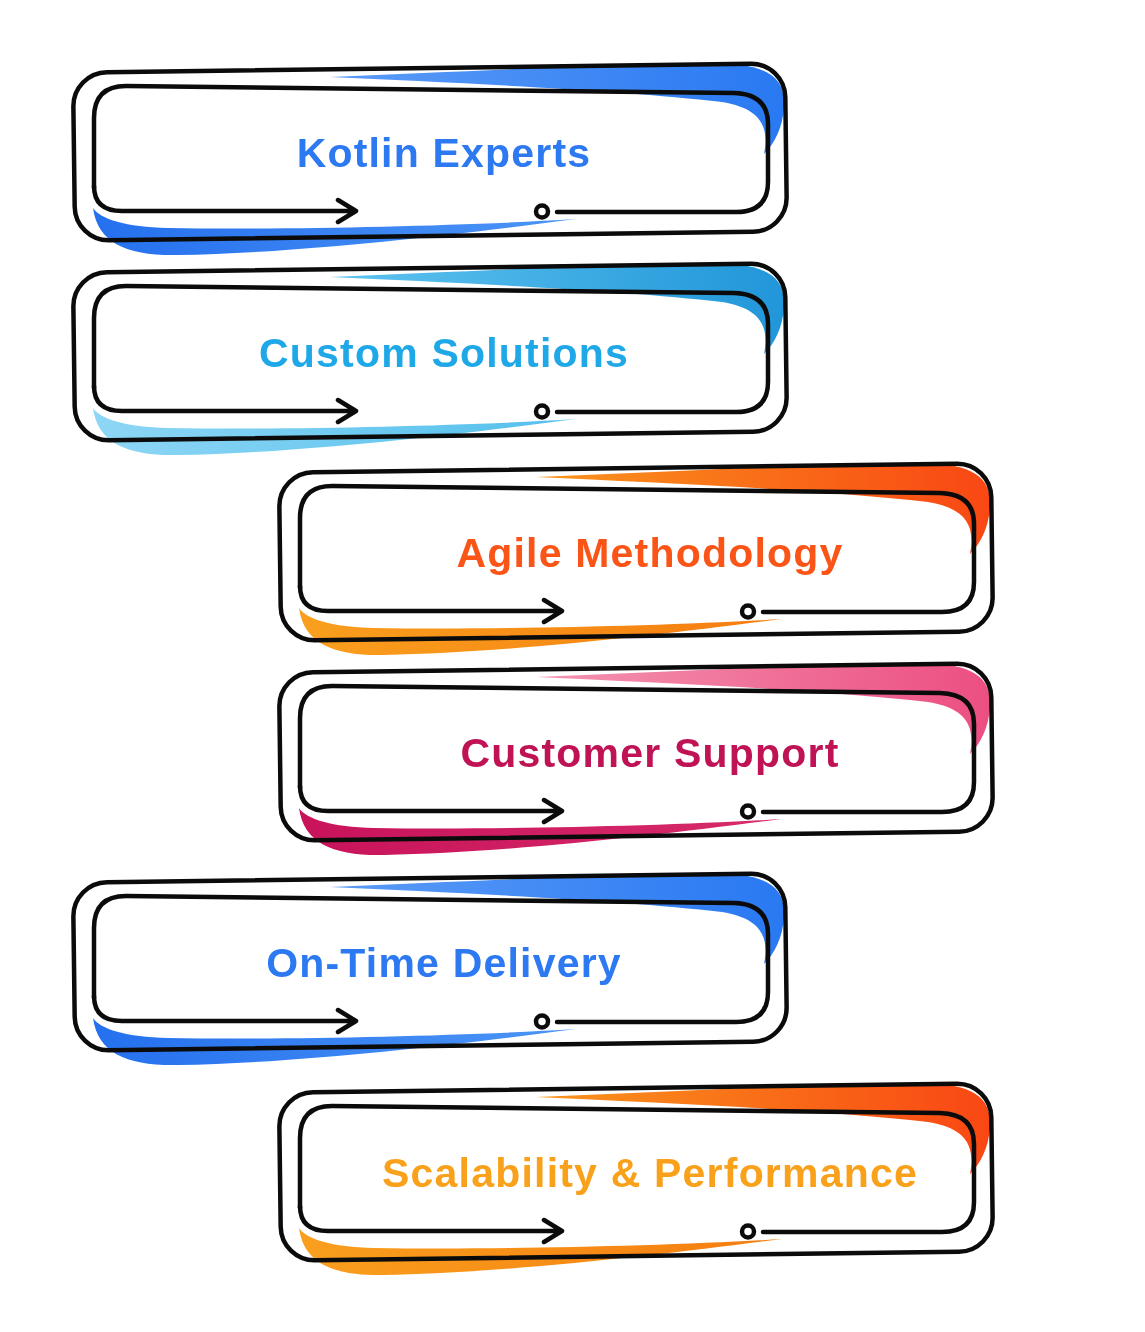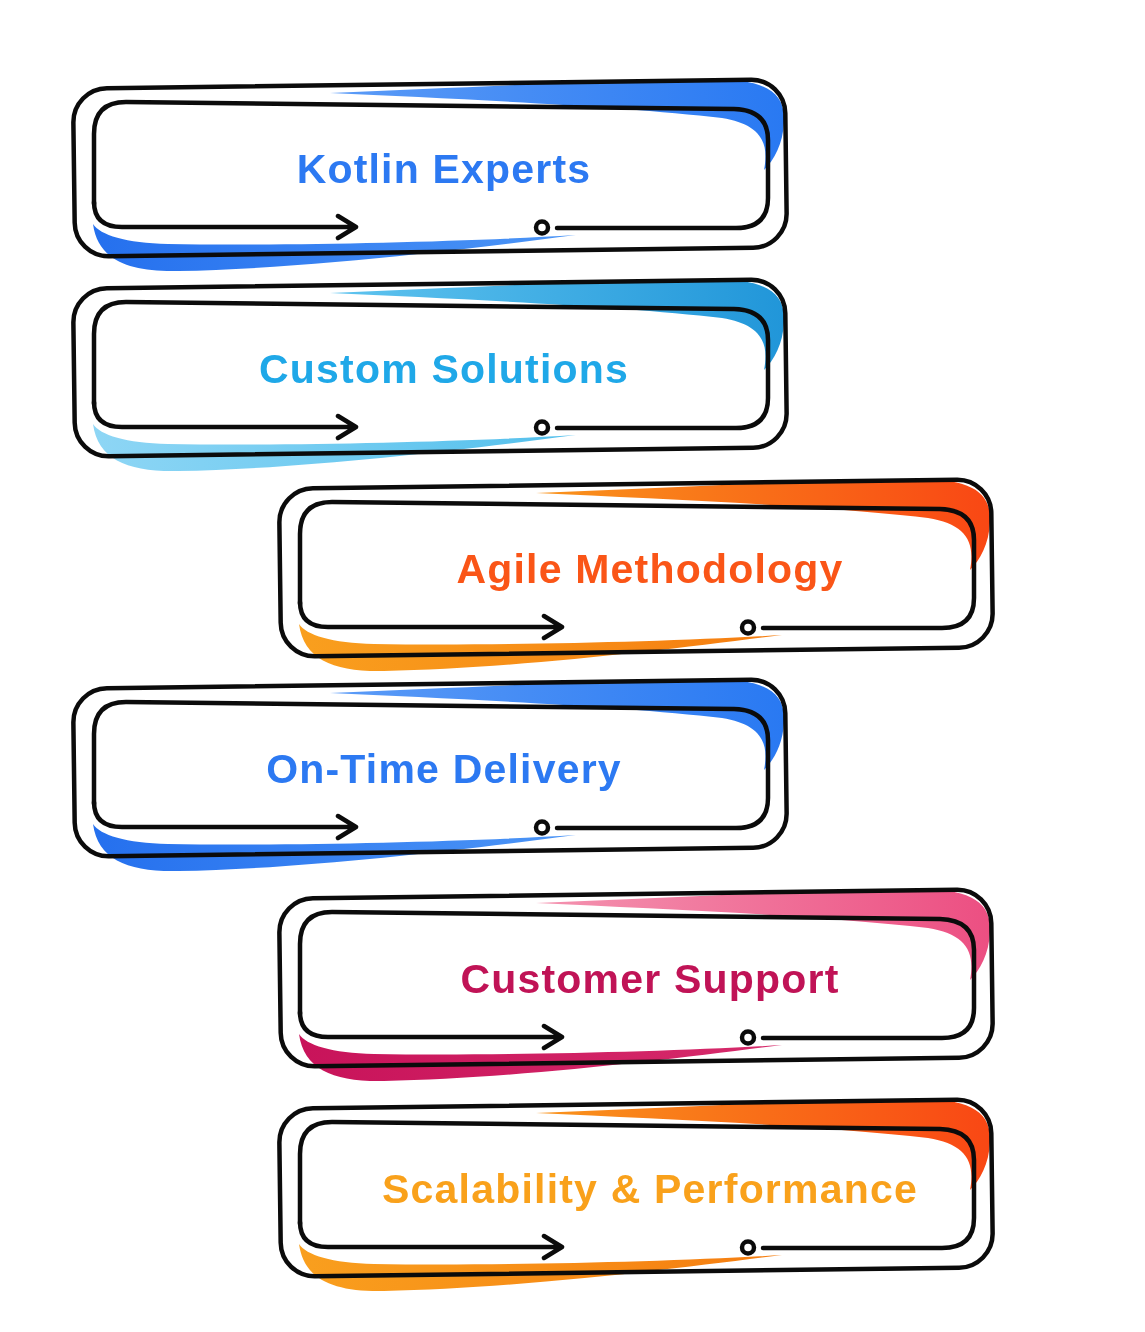--- a/index.html
+++ b/index.html
@@ -3,21 +3,21 @@
 <meta charset="utf-8">
 <style>
   html,body{margin:0;padding:0}
   body{
     width:1145px;height:1332px;
     background:#ffffff;
     font-family:"Liberation Sans", sans-serif;
     overflow:hidden;
     --ink:#0b0b0b;
   }
-  #banner-list-root{padding-top:76px;display:flex;flex-direction:column}
+  #banner-list-root{padding-top:60px;display:flex;flex-direction:column}
   .banner{width:745px}
   .banner.left{margin-left:64px}
   .banner.right{margin-left:270px}
   .banner:nth-child(n+2){margin-top:-6px}
   .banner:nth-child(5),.banner:nth-child(6){margin-top:4px}
   .banner svg{display:block;width:745px;height:206px}
   .outer-frame{fill:none;stroke:var(--ink);stroke-width:4.5}
   .inner-frame,.arrow-line{fill:none;stroke:var(--ink);stroke-width:4.5;stroke-linecap:round;stroke-linejoin:round}
   .node{fill:#ffffff;stroke:var(--ink);stroke-width:4.5}
   .label{
@@ -121,20 +121,52 @@
                Q 704,152 672,152 L 493,152"></path>
 
       <path class="arrow-line" d="M 30,126 Q 30,151 58,151 L 287,151 M 274,140 L 292,151 L 274,162"></path>
 
       <circle class="node" cx="478" cy="151.5" r="6"></circle>
 
       <text class="label" x="380" y="107" text-anchor="middle">Agile Methodology</text>
     </svg>
   </div>
 
+  <div class="banner right" style="--text-color: #C01356;">
+    <svg viewBox="0 0 745 206">
+      <defs>
+        <linearGradient class="grad-top" x1="0" y1="0" x2="1" y2="0" id="tg3">
+          <stop offset="0" stop-color="#F493B0"></stop>
+          <stop offset="1" stop-color="#EC4F82"></stop>
+        </linearGradient>
+        <linearGradient class="grad-bottom" x1="0" y1="0" x2="1" y2="0" id="bg3">
+          <stop offset="0" stop-color="#C8135A"></stop>
+          <stop offset="1" stop-color="#D62B6B"></stop>
+        </linearGradient>
+      </defs>
+
+      <path class="swoosh-top" d="M 266,17 C 420,11 560,3 646,3 C 696,3 722,13 720,46 C 719,68 710,84 700,94
+               C 706,64 694,48 658,42 C 556,30 396,23 266,17 Z" fill="url(#tg3)"></path>
+
+      <path class="swoosh-bottom" d="M 29,148 C 34,184 64,196 114,195 C 236,193 398,174 512,159
+               C 398,166 220,170 104,168 C 62,167 36,159 29,148 Z" fill="url(#bg3)"></path>
+
+      <rect class="outer-frame" x="10" y="8" width="712" height="168" rx="34" transform="rotate(-0.75 366 92)"></rect>
+
+      <path class="inner-frame" d="M 30,128 L 30,58 Q 30,26 62,26 L 670,33 Q 704,34 704,64 L 704,122
+               Q 704,152 672,152 L 493,152"></path>
+
+      <path class="arrow-line" d="M 30,126 Q 30,151 58,151 L 287,151 M 274,140 L 292,151 L 274,162"></path>
+
+      <circle class="node" cx="478" cy="151.5" r="6"></circle>
+
+      <text class="label" x="380" y="107" text-anchor="middle">Customer Support</text>
+    </svg>
+  </div>
+
   <div class="banner left" style="--text-color: #2C79F2;">
     <svg viewBox="0 0 745 206">
       <defs>
         <linearGradient class="grad-top" x1="0" y1="0" x2="1" y2="0" id="tg4">
           <stop offset="0" stop-color="#5B9BF7"></stop>
           <stop offset="1" stop-color="#2979F2"></stop>
         </linearGradient>
         <linearGradient class="grad-bottom" x1="0" y1="0" x2="1" y2="0" id="bg4">
           <stop offset="0" stop-color="#2570EE"></stop>
           <stop offset="1" stop-color="#4C95F6"></stop>
@@ -153,52 +185,20 @@
                Q 704,152 672,152 L 493,152"></path>
 
       <path class="arrow-line" d="M 30,126 Q 30,151 58,151 L 287,151 M 274,140 L 292,151 L 274,162"></path>
 
       <circle class="node" cx="478" cy="151.5" r="6"></circle>
 
       <text class="label" x="380" y="107" text-anchor="middle">On-Time Delivery</text>
     </svg>
   </div>
 
-  <div class="banner right" style="--text-color: #C01356;">
-    <svg viewBox="0 0 745 206">
-      <defs>
-        <linearGradient class="grad-top" x1="0" y1="0" x2="1" y2="0" id="tg3">
-          <stop offset="0" stop-color="#F493B0"></stop>
-          <stop offset="1" stop-color="#EC4F82"></stop>
-        </linearGradient>
-        <linearGradient class="grad-bottom" x1="0" y1="0" x2="1" y2="0" id="bg3">
-          <stop offset="0" stop-color="#C8135A"></stop>
-          <stop offset="1" stop-color="#D62B6B"></stop>
-        </linearGradient>
-      </defs>
-
-      <path class="swoosh-top" d="M 266,17 C 420,11 560,3 646,3 C 696,3 722,13 720,46 C 719,68 710,84 700,94
-               C 706,64 694,48 658,42 C 556,30 396,23 266,17 Z" fill="url(#tg3)"></path>
-
-      <path class="swoosh-bottom" d="M 29,148 C 34,184 64,196 114,195 C 236,193 398,174 512,159
-               C 398,166 220,170 104,168 C 62,167 36,159 29,148 Z" fill="url(#bg3)"></path>
-
-      <rect class="outer-frame" x="10" y="8" width="712" height="168" rx="34" transform="rotate(-0.75 366 92)"></rect>
-
-      <path class="inner-frame" d="M 30,128 L 30,58 Q 30,26 62,26 L 670,33 Q 704,34 704,64 L 704,122
-               Q 704,152 672,152 L 493,152"></path>
-
-      <path class="arrow-line" d="M 30,126 Q 30,151 58,151 L 287,151 M 274,140 L 292,151 L 274,162"></path>
-
-      <circle class="node" cx="478" cy="151.5" r="6"></circle>
-
-      <text class="label" x="380" y="107" text-anchor="middle">Customer Support</text>
-    </svg>
-  </div>
-
   <div class="banner right" style="--text-color: #F9A11B;">
     <svg viewBox="0 0 745 206">
       <defs>
         <linearGradient class="grad-top" x1="0" y1="0" x2="1" y2="0" id="tg5">
           <stop offset="0" stop-color="#F9941C"></stop>
           <stop offset="1" stop-color="#F94714"></stop>
         </linearGradient>
         <linearGradient class="grad-bottom" x1="0" y1="0" x2="1" y2="0" id="bg5">
           <stop offset="0" stop-color="#F99F1E"></stop>
           <stop offset="1" stop-color="#F57D10"></stop>

